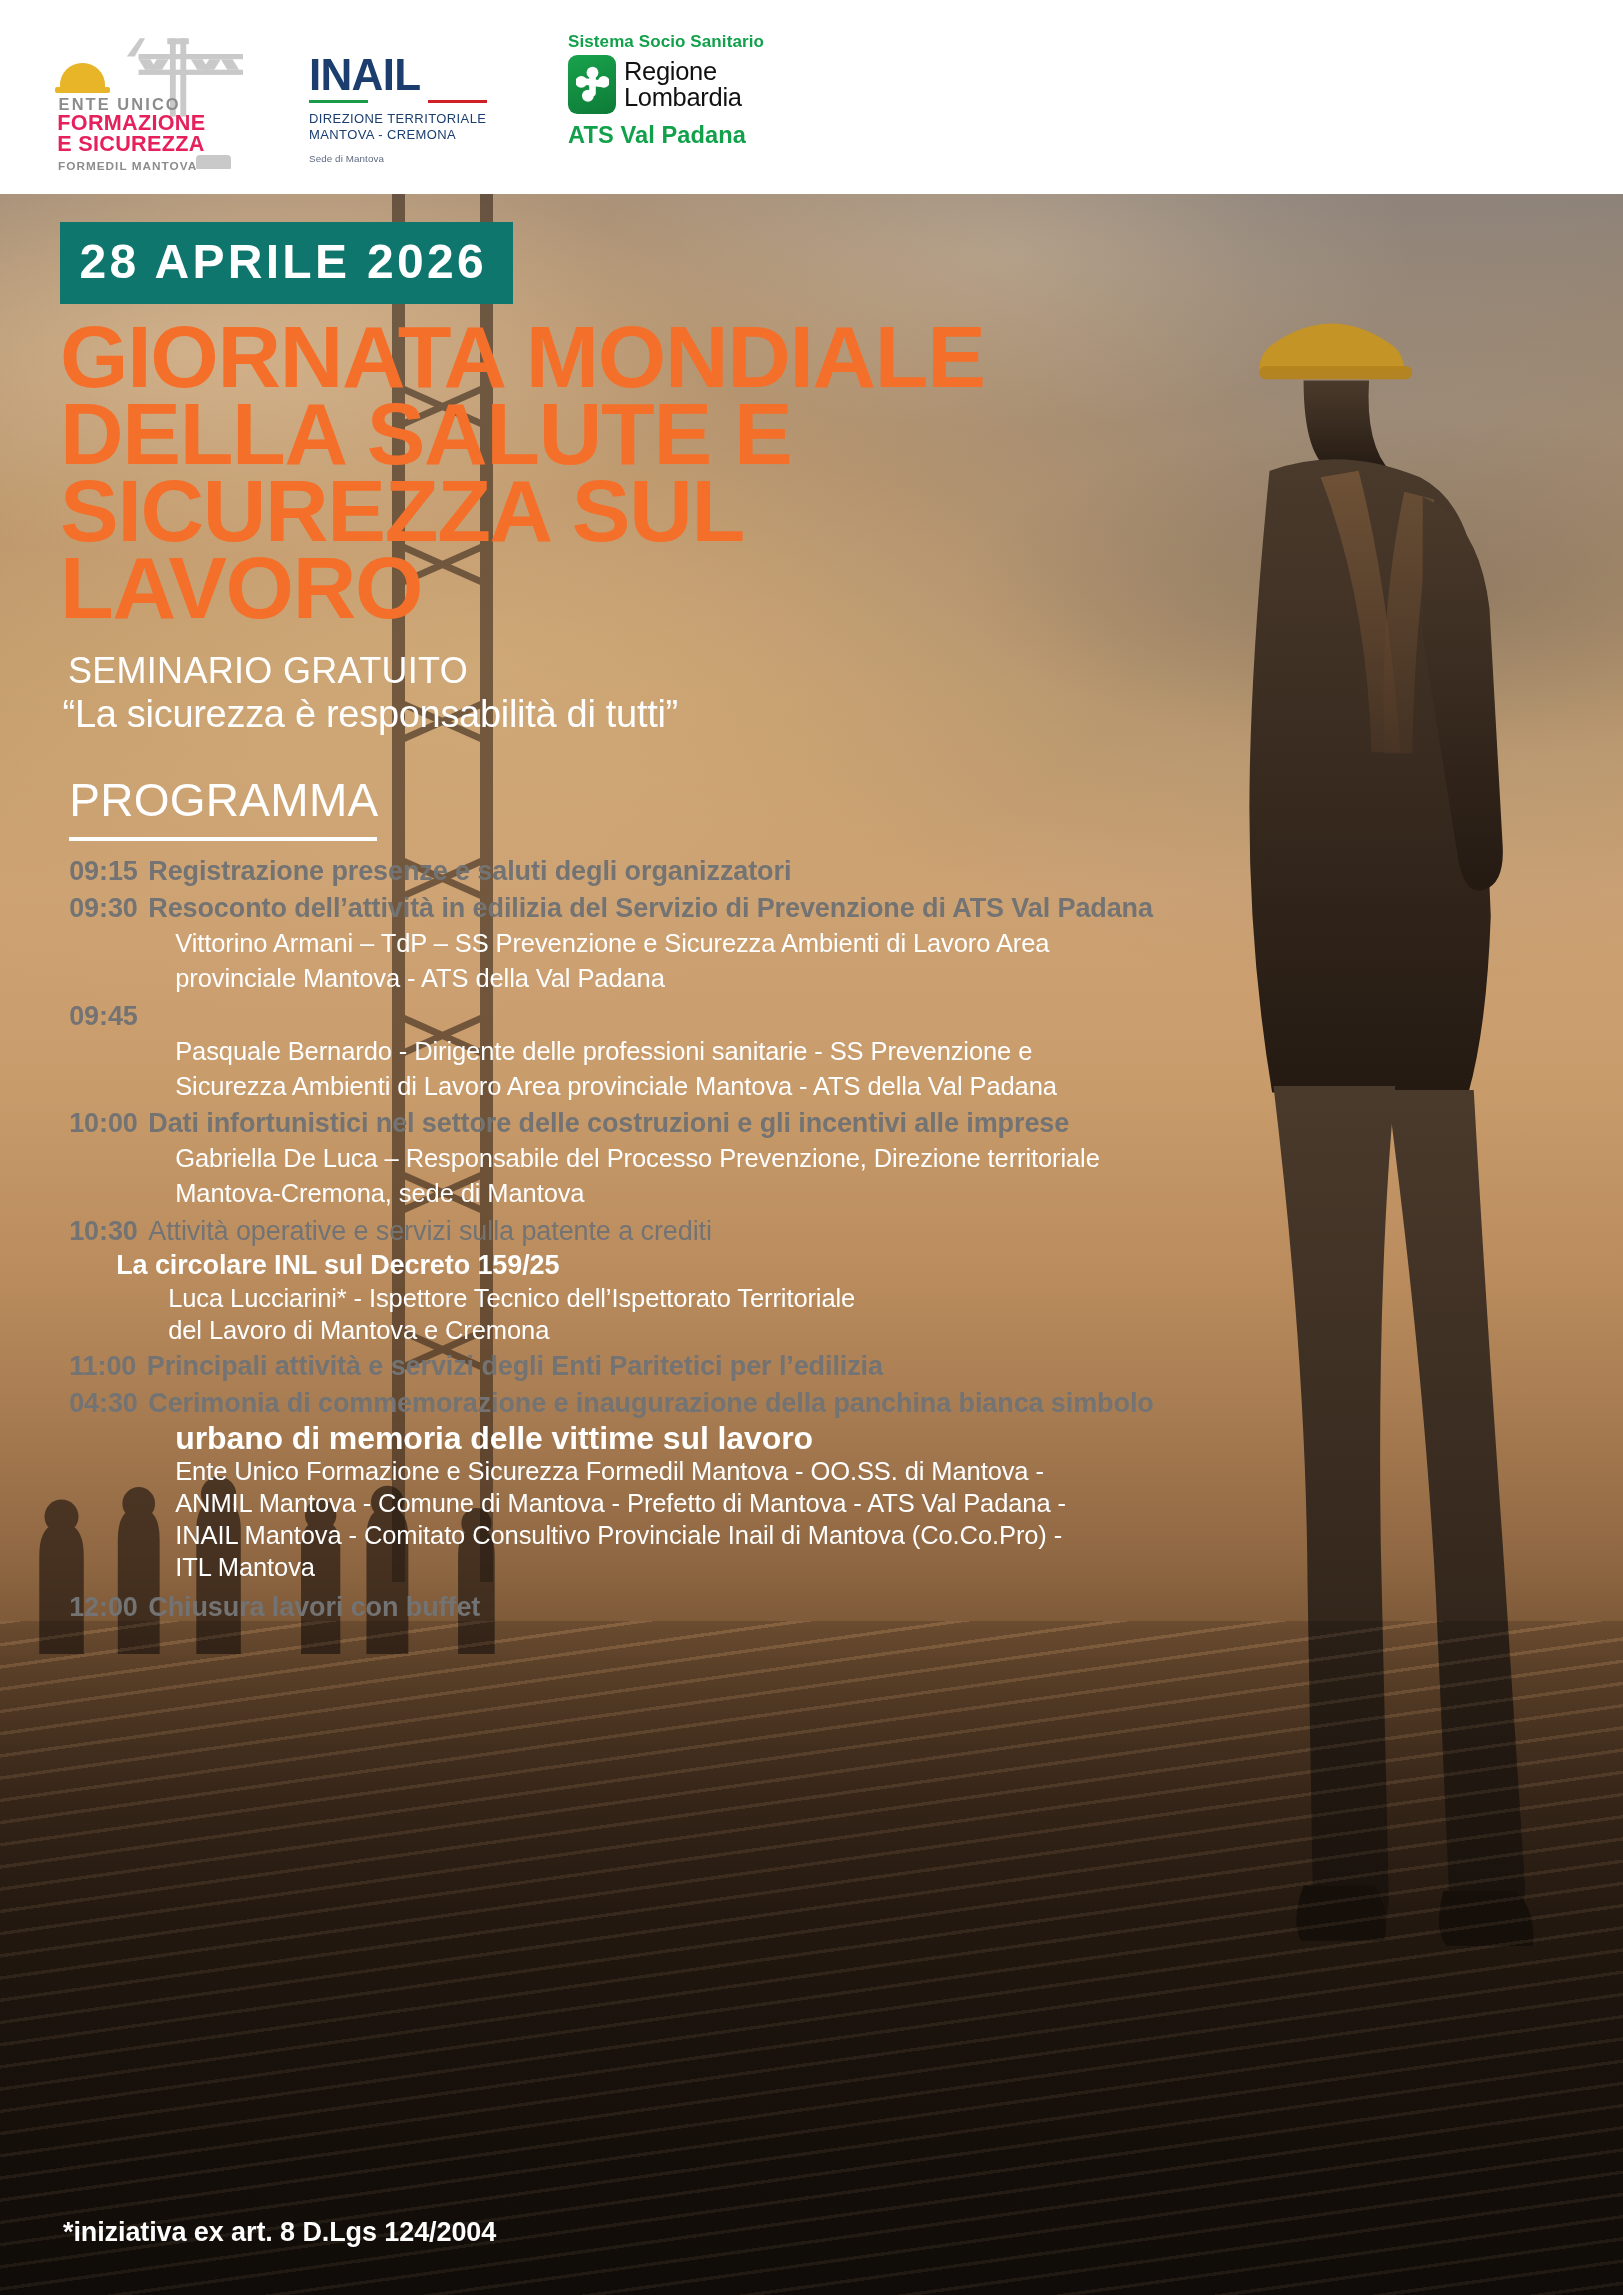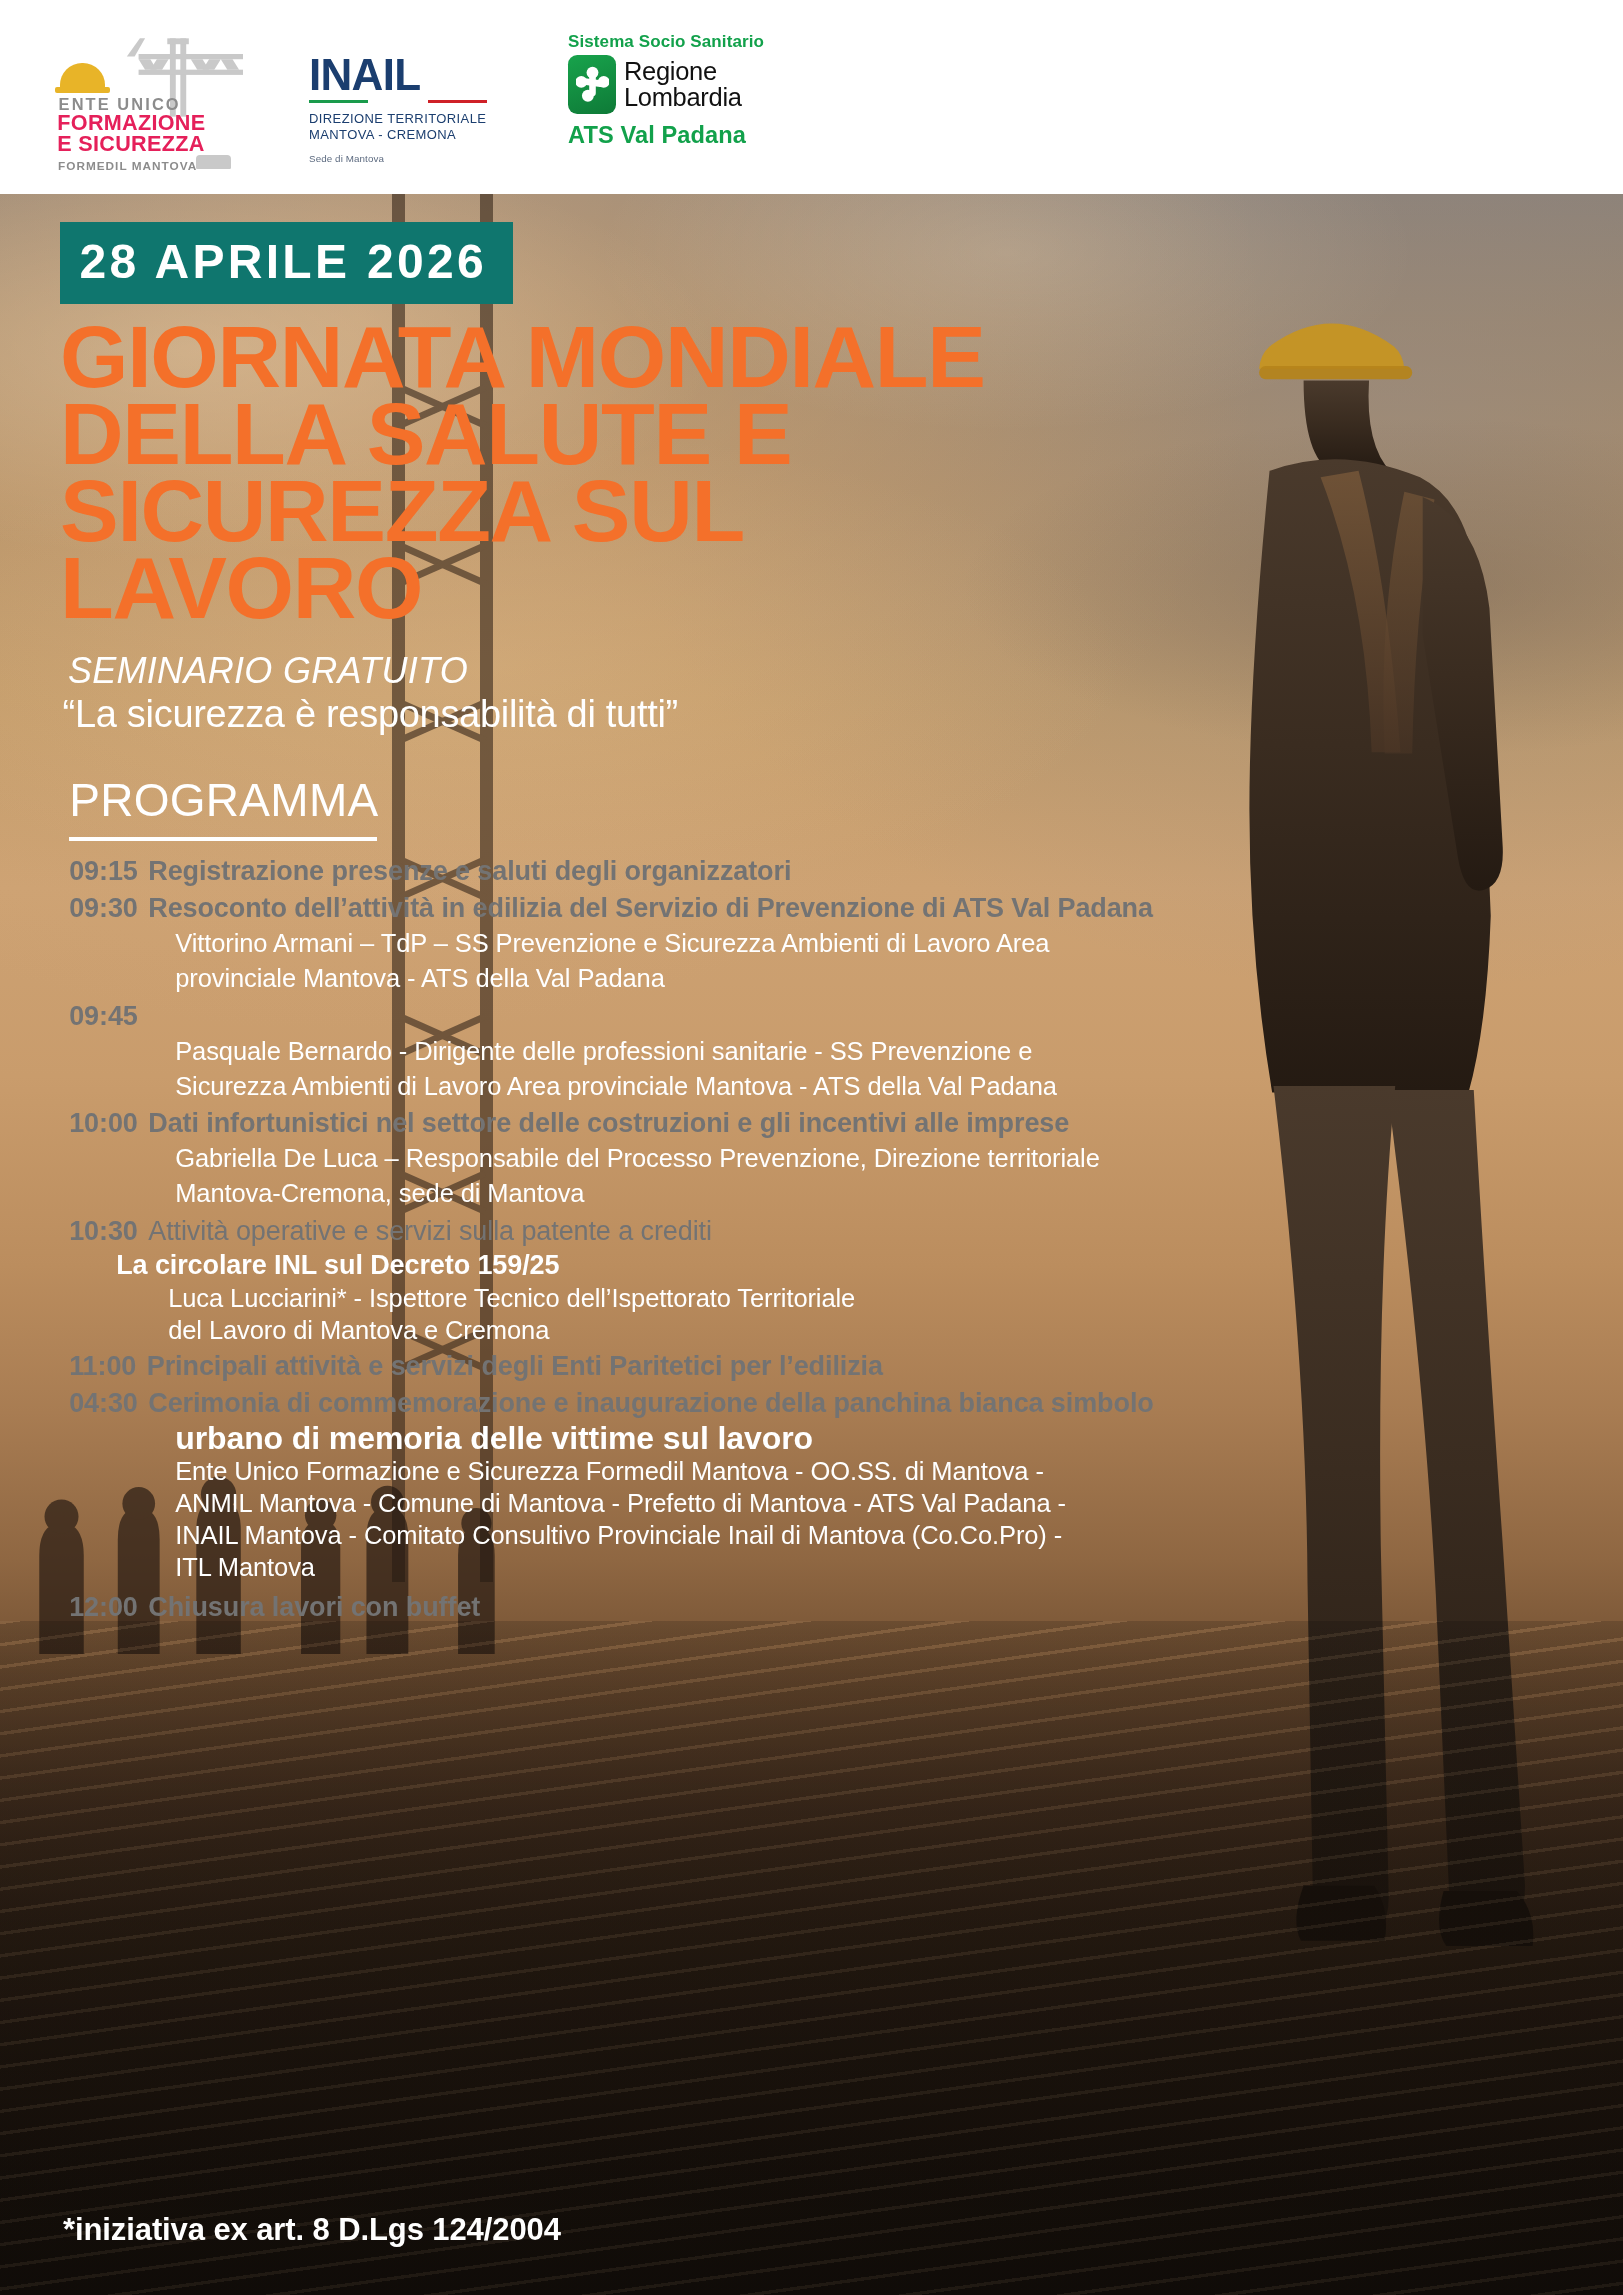--- a/index.html
+++ b/index.html
@@ -192,21 +192,20 @@
     font-size: 88px;
     line-height: 77px;
     letter-spacing: -1.3px;
     max-width: 1505px;
   }
   .headline .ln { display: block; white-space: nowrap; }
 
   .seminario {
     margin-top: 26px;
     color: #ffffff;
-    font-style: italic;
     font-weight: 400;
     font-size: 36px;
     letter-spacing: 0.3px;
     line-height: 38px;
     margin-left: 7.9px;
   }
   .quote {
     margin-top: 3.9px;
     color: #ffffff;
     font-weight: 400;
@@ -258,21 +257,21 @@
     color: #ffffff; font-weight: 400;
     font-size: 25.5px; line-height: 35px; letter-spacing: -0.1px;
     margin-left: 106px;
   }
   .prog-desc.tight { line-height: 32px; }
   .prog-desc.ind-sm { margin-left: 99px; }
 
   .footnote {
     position: absolute; left: 63px; bottom: 47px;
     color: #ffffff; font-weight: 700;
-    font-size: 31px; letter-spacing: -0.1px;
+    font-size: 27px; letter-spacing: -0.1px;
   }
 </style>
 </head>
 <body>
 
 <div class="poster">
 
   <div class="logo-bar">
 
     <div class="logo-formedil">

